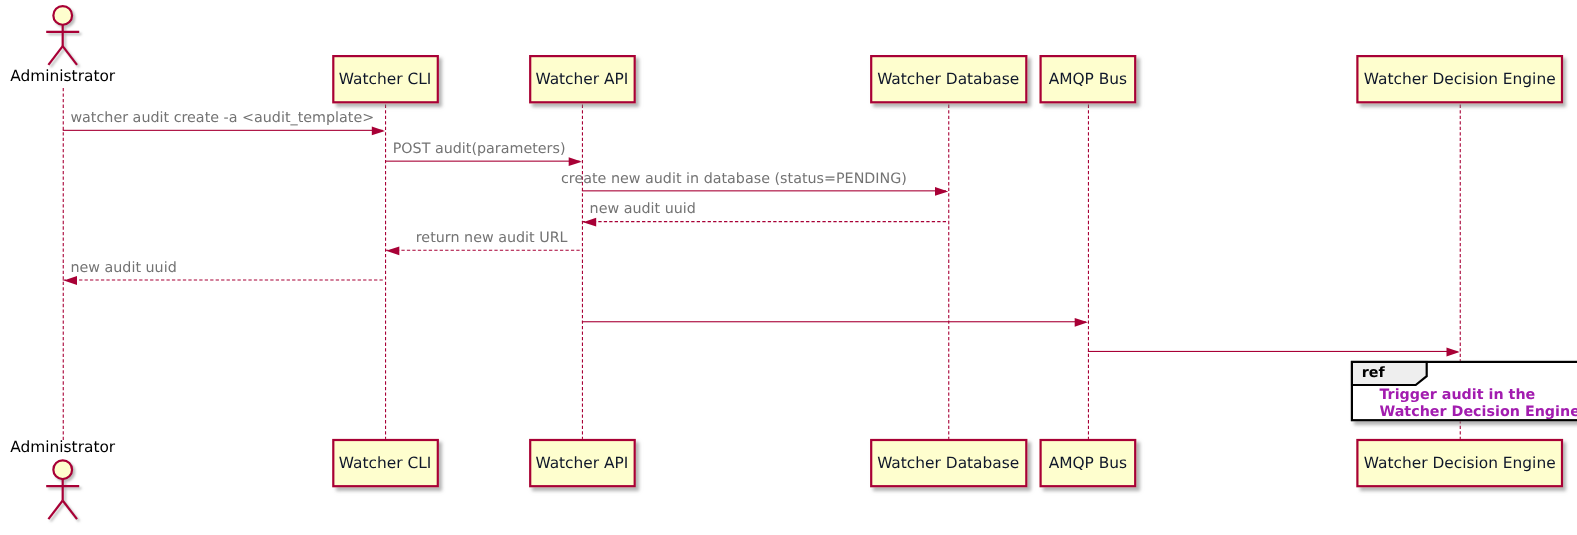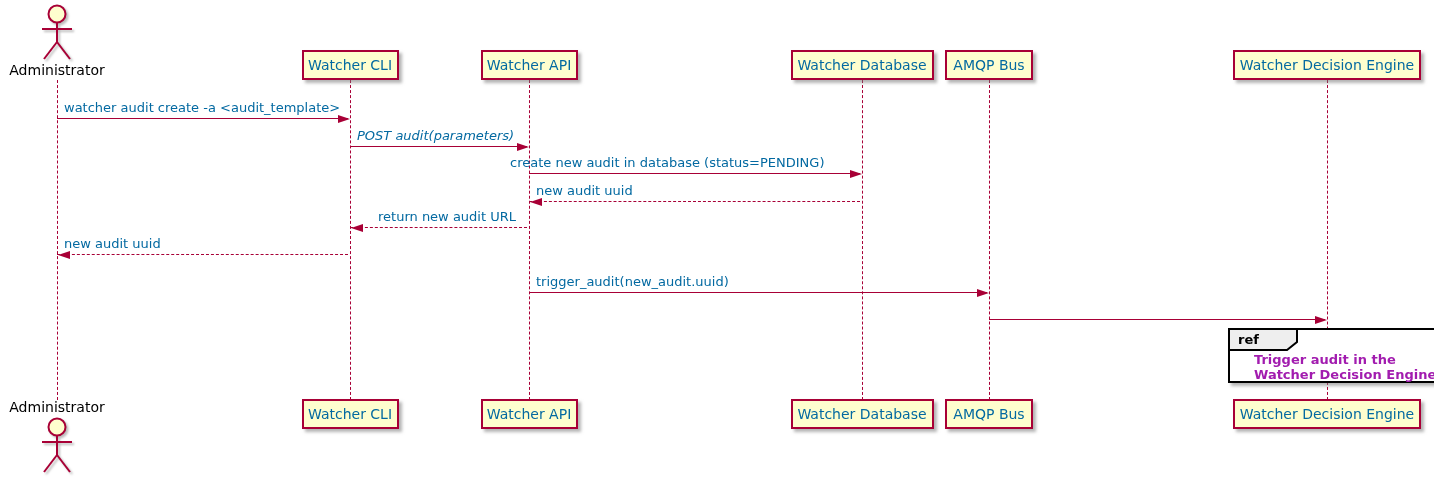--- a/index.html
+++ b/index.html
@@ -13,46 +13,46 @@
     padding-left: 24px;
   }
   .lifeline {
     position: absolute;
     width: 0;
     border-left: 1px dashed #A80036;
     z-index: 1;
   }
   .pbox {
     position: absolute;
-    height: 30px;
+    height: 44px;
     box-sizing: border-box;
     background: #FEFECE;
     border: 2px solid #A80036;
     box-shadow: 3px 3px 3px rgba(120,120,120,0.55);
     display: flex;
     align-items: center;
     justify-content: center;
     font-size: 14px;
-    color: #0369a1;
+    color: #0f172a;
     white-space: nowrap;
     z-index: 3;
   }
   .actor-label {
     position: absolute;
     font-size: 14px;
     color: #000;
     white-space: nowrap;
     text-align: center;
     z-index: 3;
   }
   .actor-figure { position: absolute; z-index: 3; filter: drop-shadow(2px 2px 1px rgba(120,120,120,0.5)); }
   .msg-label {
     position: absolute;
     font-size: 13px;
-    color: #0369a1;
+    color: #737373;
     white-space: nowrap;
     z-index: 4;
     height: 16px;
     line-height: 16px;
   }
   .msg-line { position: absolute; height: 0; z-index: 4; }
   .msg-line.solid  { border-top: 1px solid #A80036; }
   .msg-line.dashed { border-top: 1px dashed #A80036; }
   .arrowhead {
     position: absolute;
@@ -126,36 +126,35 @@
     <div class="pbox" style="left: 790.5px; top: 399px; width: 143px;">Watcher Database</div>
     <div class="pbox" style="left: 945px; top: 50px; width: 88px;">AMQP Bus</div>
     <div class="pbox" style="left: 945px; top: 399px; width: 88px;">AMQP Bus</div>
     <div class="pbox" style="left: 1233px; top: 50px; width: 188px;">Watcher Decision Engine</div>
     <div class="pbox" style="left: 1233px; top: 399px; width: 188px;">Watcher Decision Engine</div>
     <div class="msg-line solid" style="left: 57px; top: 118px; width: 291px;"></div>
     <div class="arrowhead right" style="left: 338px; top: 114.5px;"></div>
     <div class="msg-label" style="left: 64px; top: 100px;">watcher audit create -a &lt;audit_template&gt;</div>
     <div class="msg-line solid" style="left: 350px; top: 146px; width: 177px;"></div>
     <div class="arrowhead right" style="left: 517px; top: 142.5px;"></div>
-    <div class="msg-label" style="left: 357px; top: 128px; font-style: italic;">POST audit(parameters)</div>
+    <div class="msg-label" style="left: 357px; top: 128px;">POST audit(parameters)</div>
     <div class="msg-line solid" style="left: 529px; top: 173px; width: 331px;"></div>
     <div class="arrowhead right" style="left: 850px; top: 169.5px;"></div>
     <div class="msg-label" style="left: 510px; top: 155px;">create new audit in database (status=PENDING)</div>
     <div class="msg-line dashed" style="left: 529px; top: 201px; width: 331px;"></div>
     <div class="arrowhead left" style="left: 530px; top: 197.5px;"></div>
     <div class="msg-label" style="left: 536px; top: 183px;">new audit uuid</div>
     <div class="msg-line dashed" style="left: 350px; top: 227px; width: 177px;"></div>
     <div class="arrowhead left" style="left: 351px; top: 223.5px;"></div>
     <div class="msg-label" style="left: 378px; top: 209px;">return new audit URL</div>
     <div class="msg-line dashed" style="left: 57px; top: 254px; width: 291px;"></div>
     <div class="arrowhead left" style="left: 58px; top: 250.5px;"></div>
     <div class="msg-label" style="left: 64px; top: 236px;">new audit uuid</div>
     <div class="msg-line solid" style="left: 529px; top: 292px; width: 458px;"></div>
     <div class="arrowhead right" style="left: 977px; top: 288.5px;"></div>
-    <div class="msg-label" style="left: 536px; top: 274px;">trigger_audit(new_audit.uuid)</div>
     <div class="msg-line solid" style="left: 989px; top: 319px; width: 336px;"></div>
     <div class="arrowhead right" style="left: 1315px; top: 315.5px;"></div>
     <div class="ref-box" style="left: 1228px; top: 328px; width: 220px; height: 55px;">
       <div class="ref-pentagon"><svg width="72" height="24" viewBox="0 0 72 24">
           <path d="M1,1 H69 V14 L59,22 H1 Z" fill="#EEEEEE" stroke="#000000" stroke-width="2"></path>
         </svg></div>
       <div class="ref-keyword">ref</div>
       <div class="ref-text">
         <div>Trigger audit in the</div>
         <div>Watcher Decision Engine</div>

